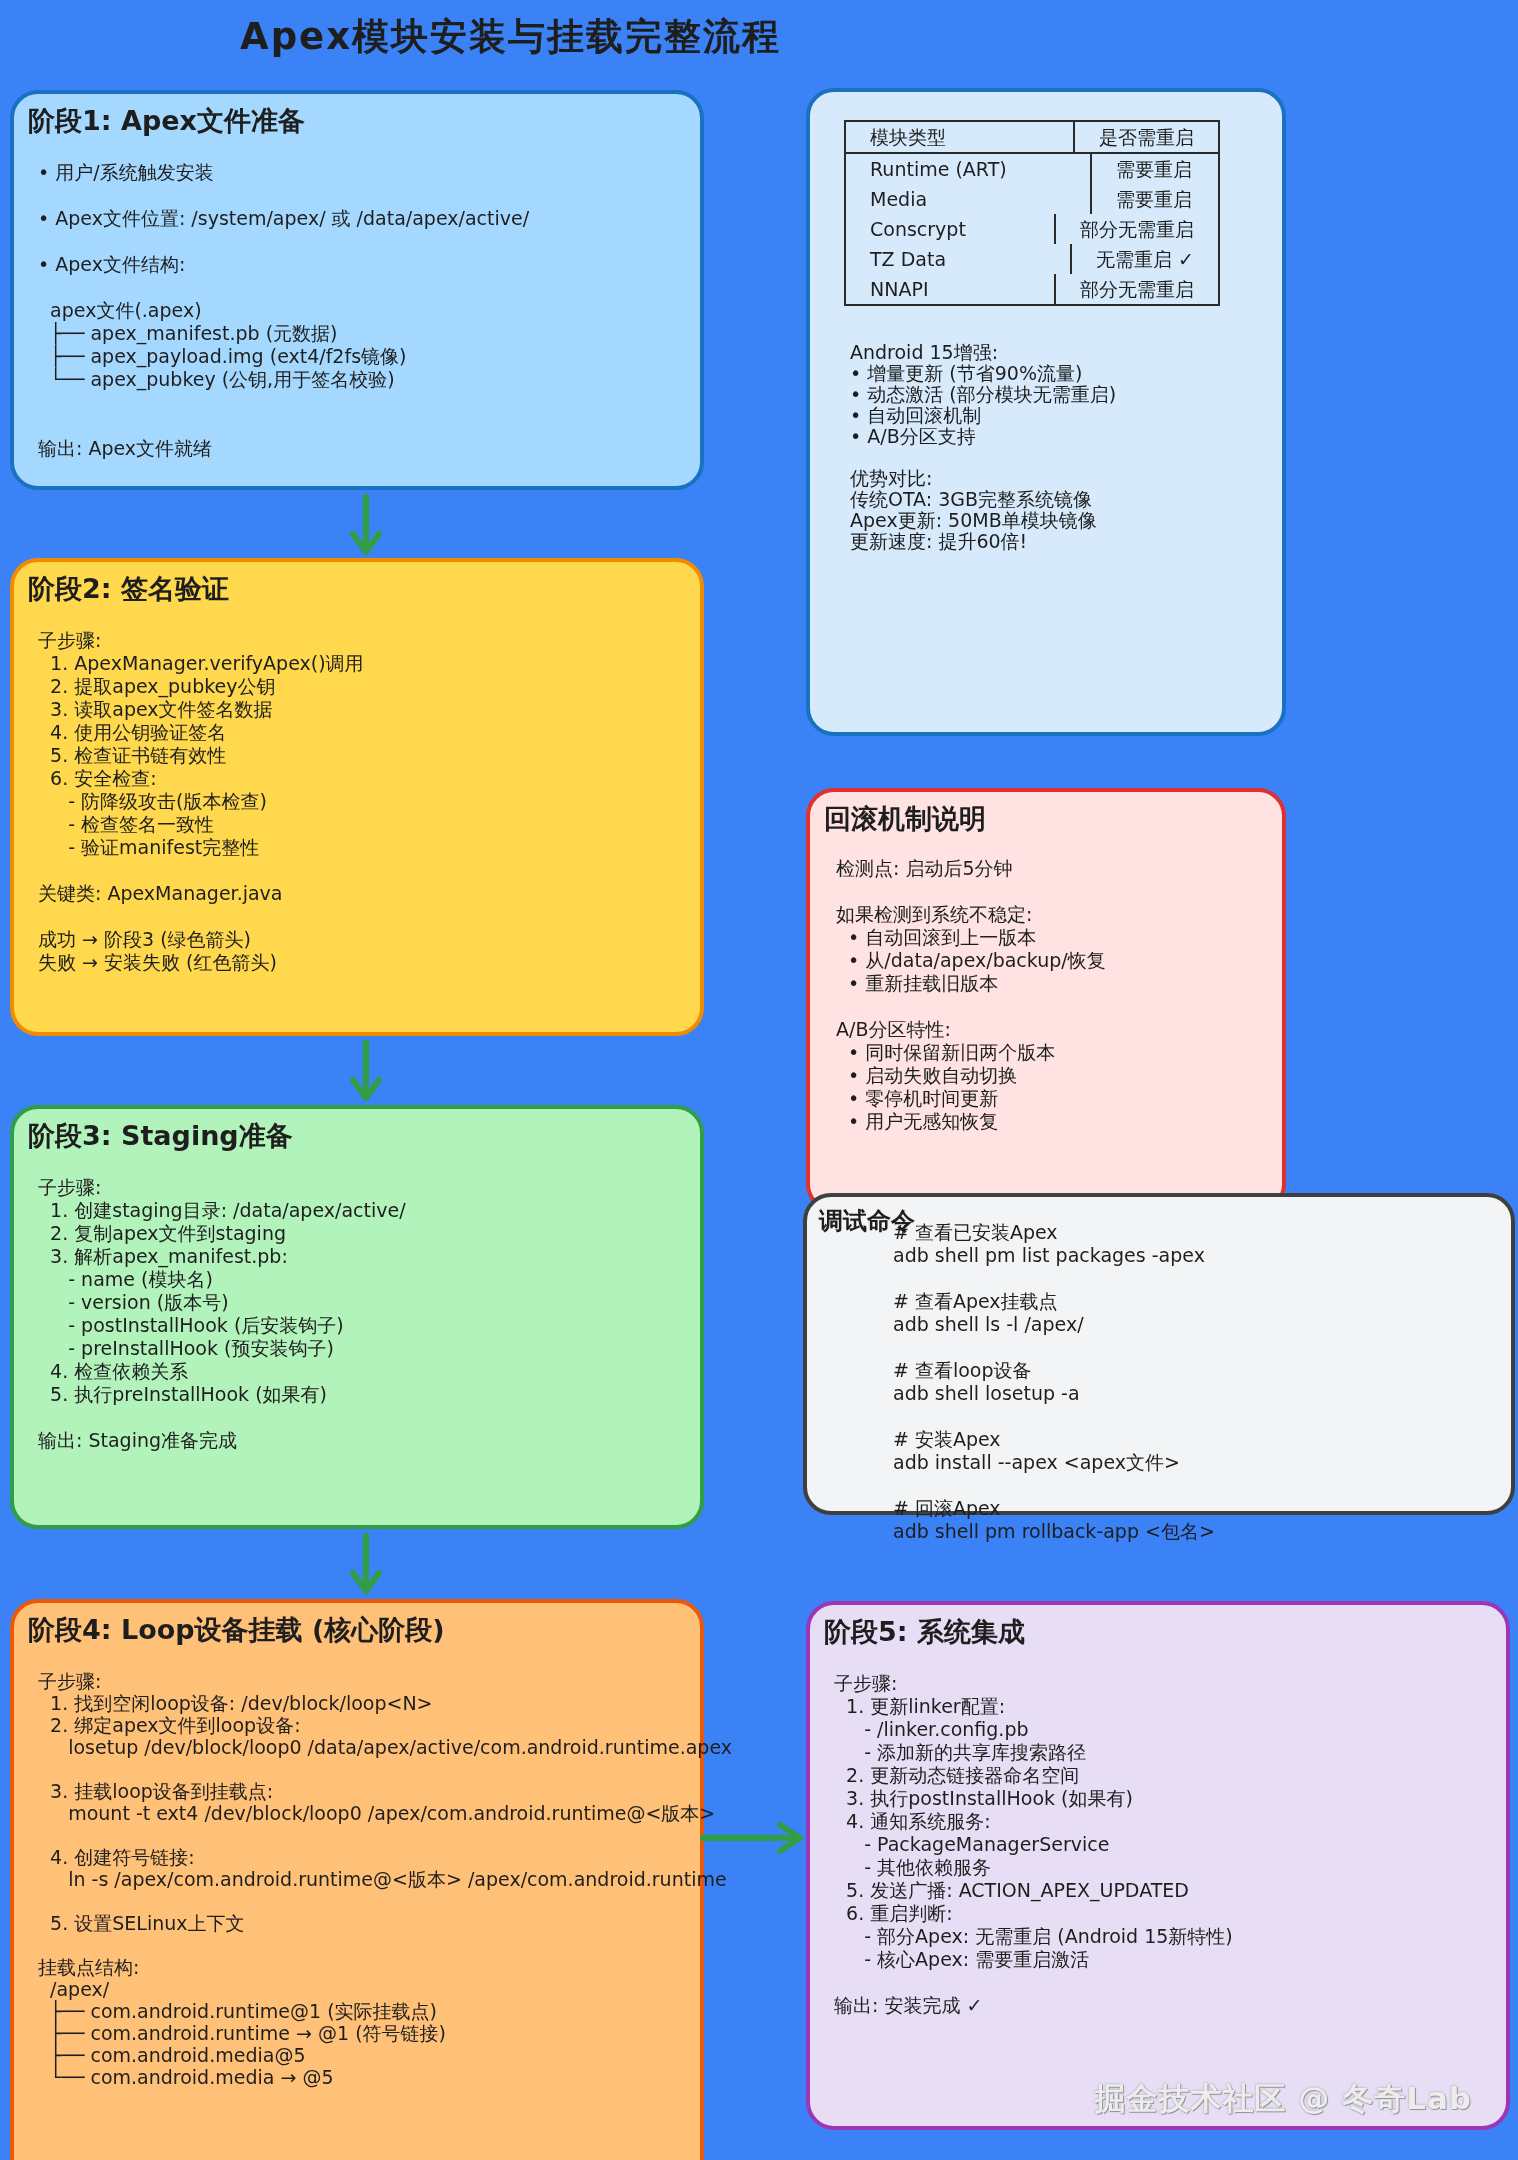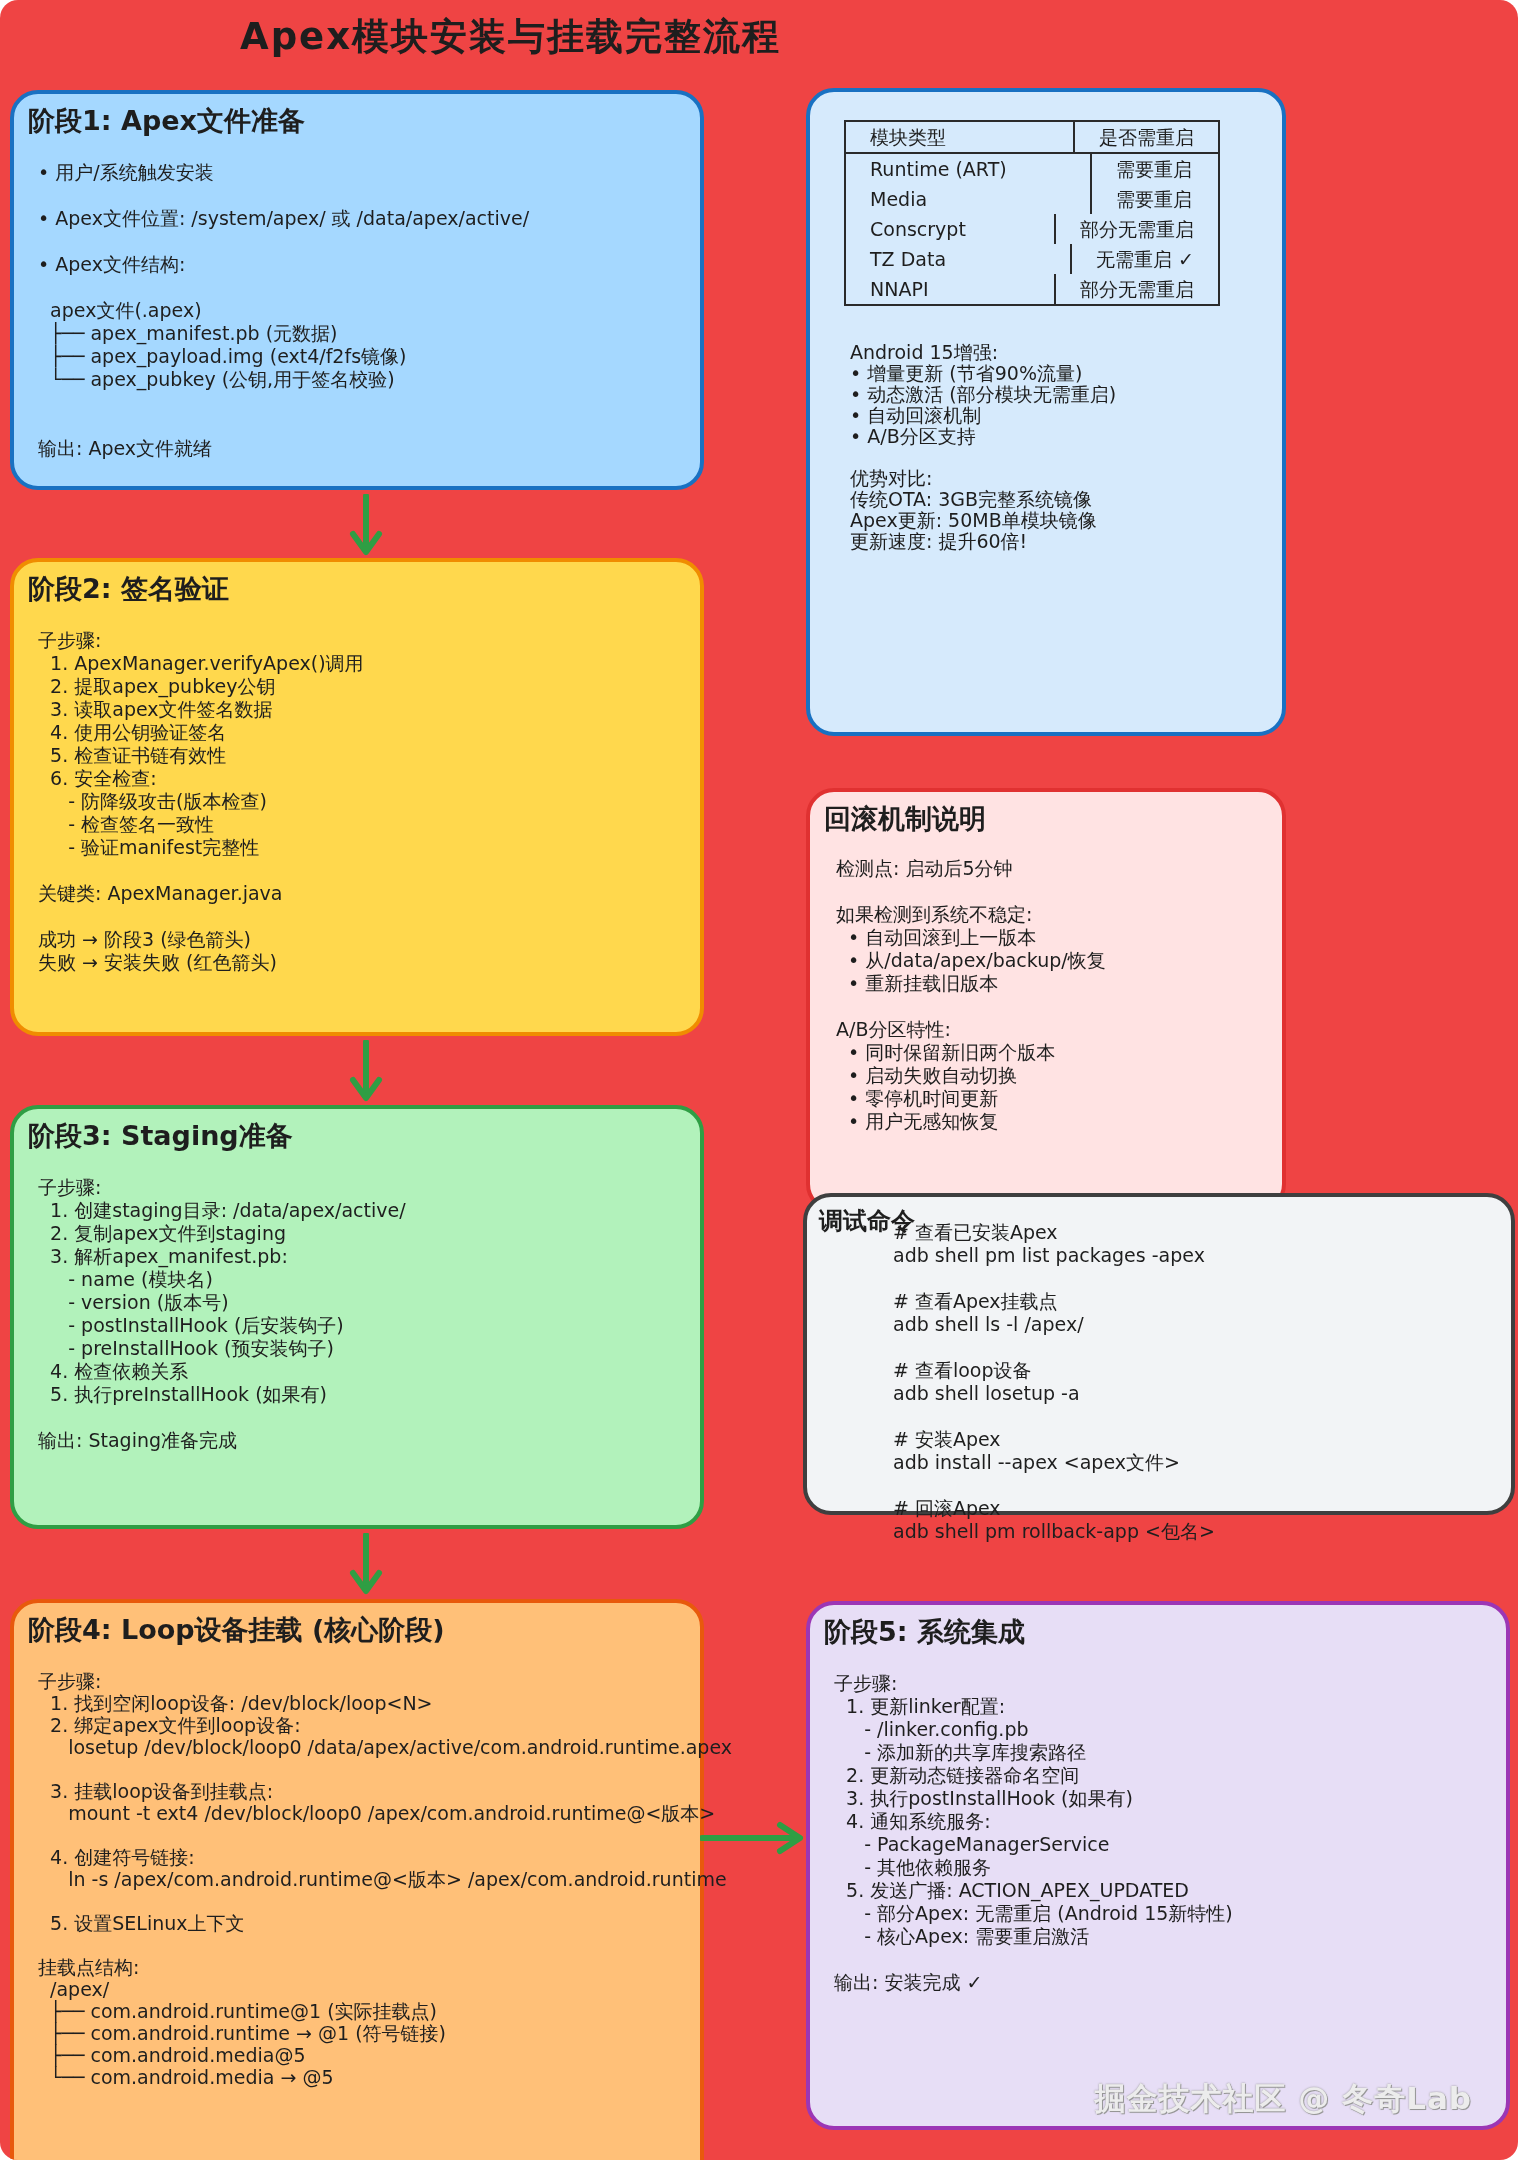--- a/index.html
+++ b/index.html
@@ -1,18 +1,18 @@
 <!DOCTYPE html>
 <html><head>
 <meta charset="utf-8">
 <style>
   html,body { margin:0; padding:0; background:#ffffff; }
   #canvas {
-    position:relative; width:1518px; height:2160px; background:#ef4444;
-    font-family:"DejaVu Sans", sans-serif; color:#1e1e1e; overflow:hidden;border-radius:18px;
+    position:relative; width:1518px; height:2160px; background:#3b82f6;
+    font-family:"DejaVu Sans", sans-serif; color:#1e1e1e; overflow:hidden;
   }
   .page-title {
     position:absolute; left:240px; top:12px;
     font-size:37px; font-weight:700; letter-spacing:2px; white-space:pre;
   }
   .box { position:absolute; border-radius:28px; box-sizing:border-box; border:4px solid #d946ef; }
   .box-title { font-size:27px; font-weight:700; padding:9px 0 0 14px; white-space:pre; }
   .box-body { font-size:19px; padding:22px 0 0 24px; }
   .line { white-space:pre; line-height:23px; min-height:23px; }
   .tight .line { line-height:22px; min-height:22px; }
@@ -253,20 +253,21 @@
         <div class="line">子步骤:</div>
         <div class="line">  1. 更新linker配置:</div>
         <div class="line">     - /linker.config.pb</div>
         <div class="line">     - 添加新的共享库搜索路径</div>
         <div class="line">  2. 更新动态链接器命名空间</div>
         <div class="line">  3. 执行postInstallHook (如果有)</div>
         <div class="line">  4. 通知系统服务:</div>
         <div class="line">     - PackageManagerService</div>
         <div class="line">     - 其他依赖服务</div>
         <div class="line">  5. 发送广播: ACTION_APEX_UPDATED</div>
+        <div class="line">  6. 重启判断:</div>
         <div class="line">     - 部分Apex: 无需重启 (Android 15新特性)</div>
         <div class="line">     - 核心Apex: 需要重启激活</div>
         <div class="line"></div>
         <div class="line">输出: 安装完成 ✓</div>
       </div>
   </div>
 
   <div class="watermark">掘金技术社区 @ 冬奇Lab</div>
 
 </div>

